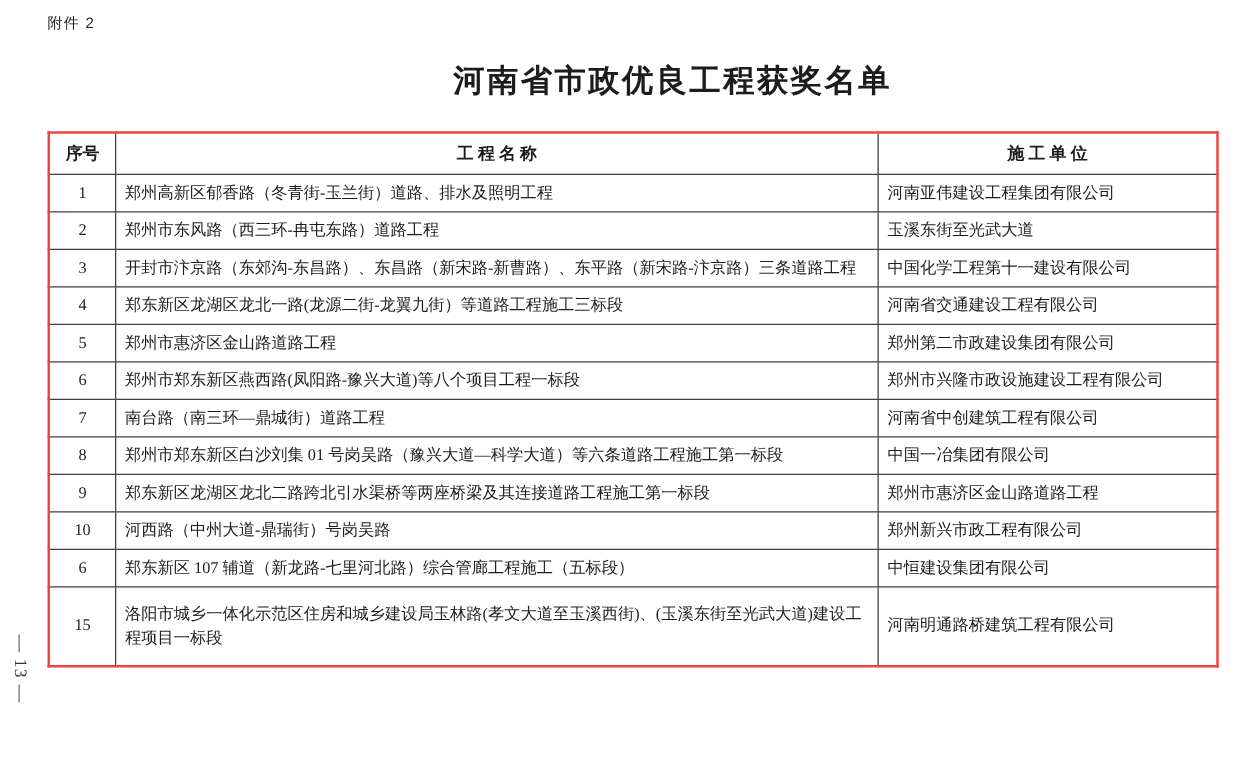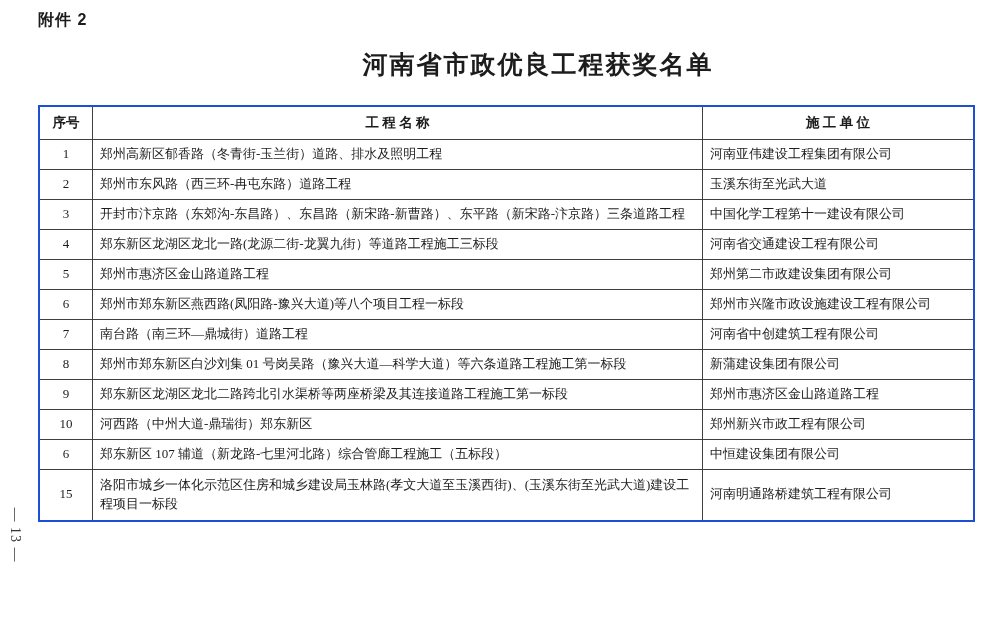--- a/index.html
+++ b/index.html
@@ -14,22 +14,22 @@
     background: #ffffff;
     overflow: hidden;
     font-family: "Liberation Serif", "DejaVu Serif", serif;
     color: #1c1c1c;
   }
   .attachment-label {
     position: absolute;
     left: 38px;
     top: 10px;
     font-family: "Liberation Sans", "DejaVu Sans", sans-serif;
-    font-weight: bold;
-    font-size: 16px;
+    font-weight: normal;
+    font-size: 12px;
     letter-spacing: 1px;
   }
   .doc-title {
     position: absolute;
     left: 0;
     top: 48px;
     width: 100%;
     text-align: center;
     font-family: "Liberation Sans", "DejaVu Sans", sans-serif;
     font-weight: bold;
@@ -49,32 +49,32 @@
     transform: rotate(90deg);
     color: #333;
   }
   table.awards {
     position: absolute;
     left: 38px;
     top: 105px;
     width: 925px;
     border-collapse: collapse;
     table-layout: fixed;
-    border: 2px solid #1d4ed8;
+    border: 2px solid #ef4444;
   }
   table.awards th, table.awards td {
     border: 1px solid #3f3f3f;
     font-size: 13px;
     line-height: 1.45;
     vertical-align: middle;
     overflow: hidden;
   }
   table.awards thead tr { height: 33px; }
   table.awards tbody tr { height: 30px; }
-  table.awards tbody tr:last-child { height: 52px; }
+  table.awards tbody tr:last-child { height: 64px; }
   th.col-no, td.cell-no {
     width: 50px;
     text-align: center;
   }
   th.col-project, td.cell-project { width: 607px; }
   th.col-contractor, td.cell-contractor { width: 268px; }
   td.cell-project, td.cell-contractor {
     text-align: left;
     padding: 1px 7px;
   }
@@ -135,30 +135,30 @@
           <td class="cell-contractor">郑州市兴隆市政设施建设工程有限公司</td>
         </tr>
         <tr>
           <td class="cell-no">7</td>
           <td class="cell-project">南台路（南三环—鼎城街）道路工程</td>
           <td class="cell-contractor">河南省中创建筑工程有限公司</td>
         </tr>
         <tr>
           <td class="cell-no">8</td>
           <td class="cell-project">郑州市郑东新区白沙刘集 01 号岗吴路（豫兴大道—科学大道）等六条道路工程施工第一标段</td>
-          <td class="cell-contractor">新蒲建设集团有限公司</td>
+          <td class="cell-contractor">中国一冶集团有限公司</td>
         </tr>
         <tr>
           <td class="cell-no">9</td>
           <td class="cell-project">郑东新区龙湖区龙北二路跨北引水渠桥等两座桥梁及其连接道路工程施工第一标段</td>
           <td class="cell-contractor">郑州市惠济区金山路道路工程</td>
         </tr>
         <tr>
           <td class="cell-no">10</td>
-          <td class="cell-project">河西路（中州大道-鼎瑞街）郑东新区</td>
+          <td class="cell-project">河西路（中州大道-鼎瑞街）号岗吴路</td>
           <td class="cell-contractor">郑州新兴市政工程有限公司</td>
         </tr>
         <tr>
           <td class="cell-no">6</td>
           <td class="cell-project">郑东新区 107 辅道（新龙路-七里河北路）综合管廊工程施工（五标段）</td>
           <td class="cell-contractor">中恒建设集团有限公司</td>
         </tr>
         <tr>
           <td class="cell-no">15</td>
           <td class="cell-project">洛阳市城乡一体化示范区住房和城乡建设局玉林路(孝文大道至玉溪西街)、(玉溪东街至光武大道)建设工程项目一标段</td>

